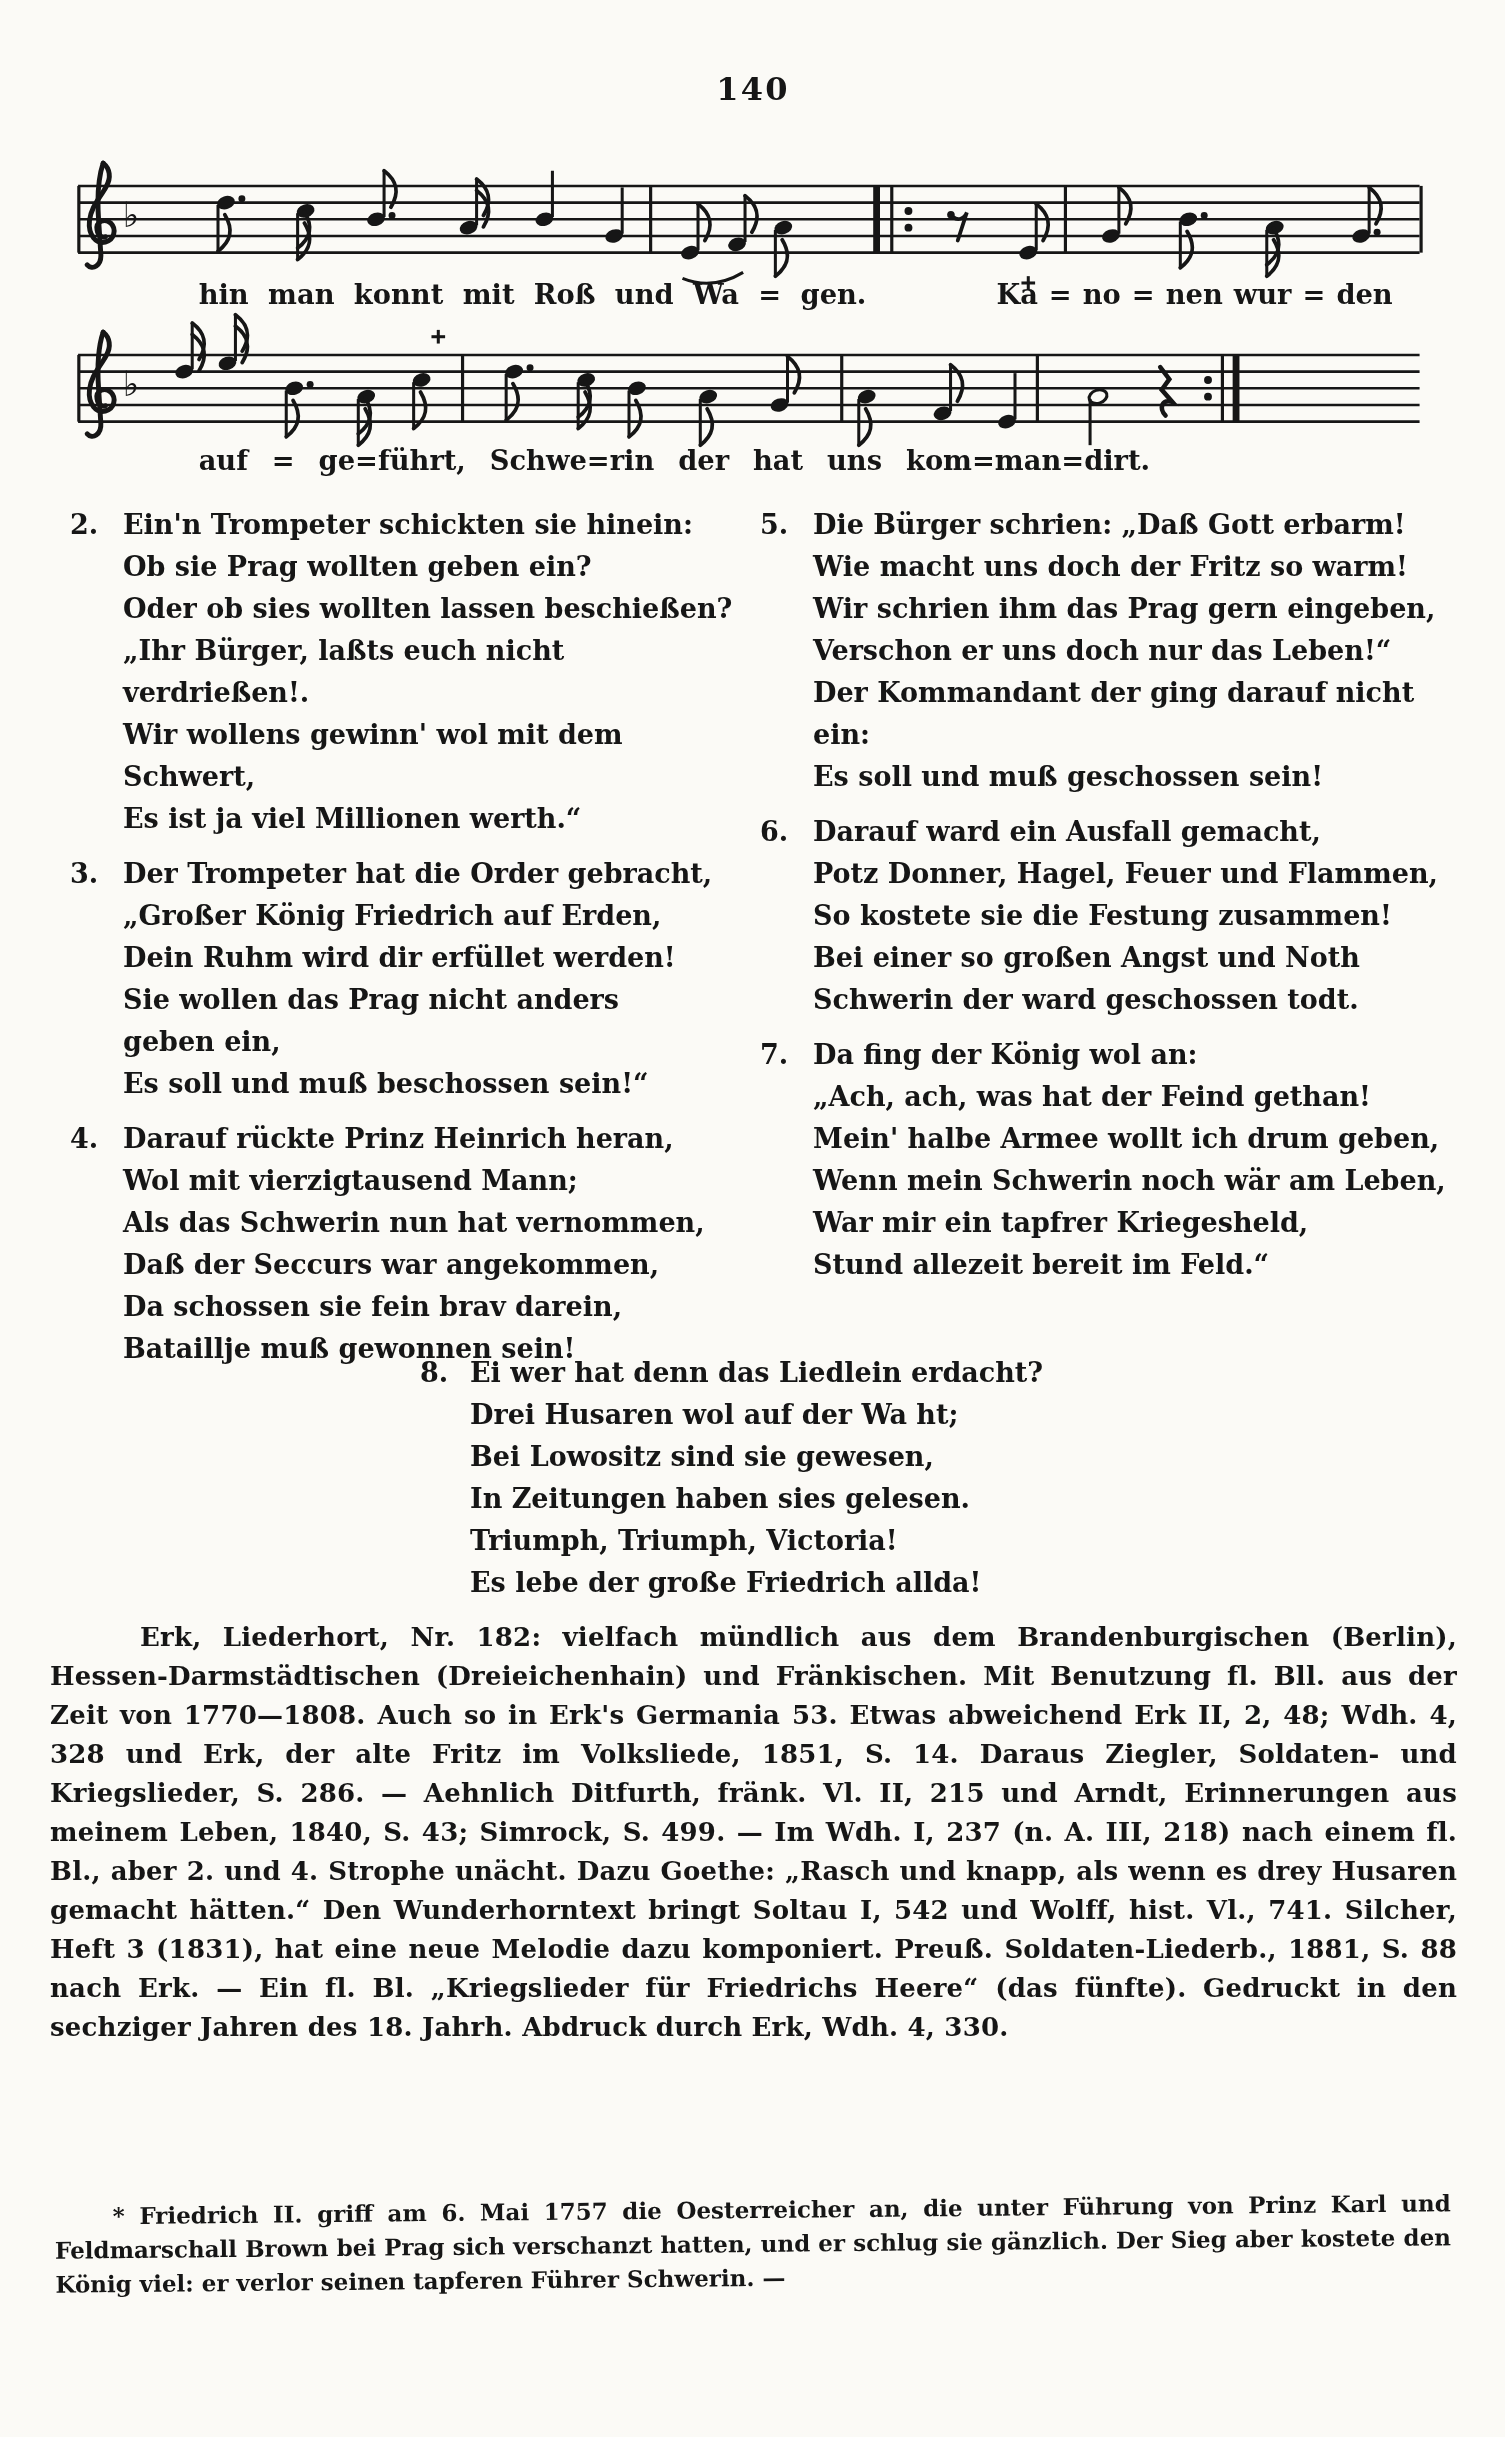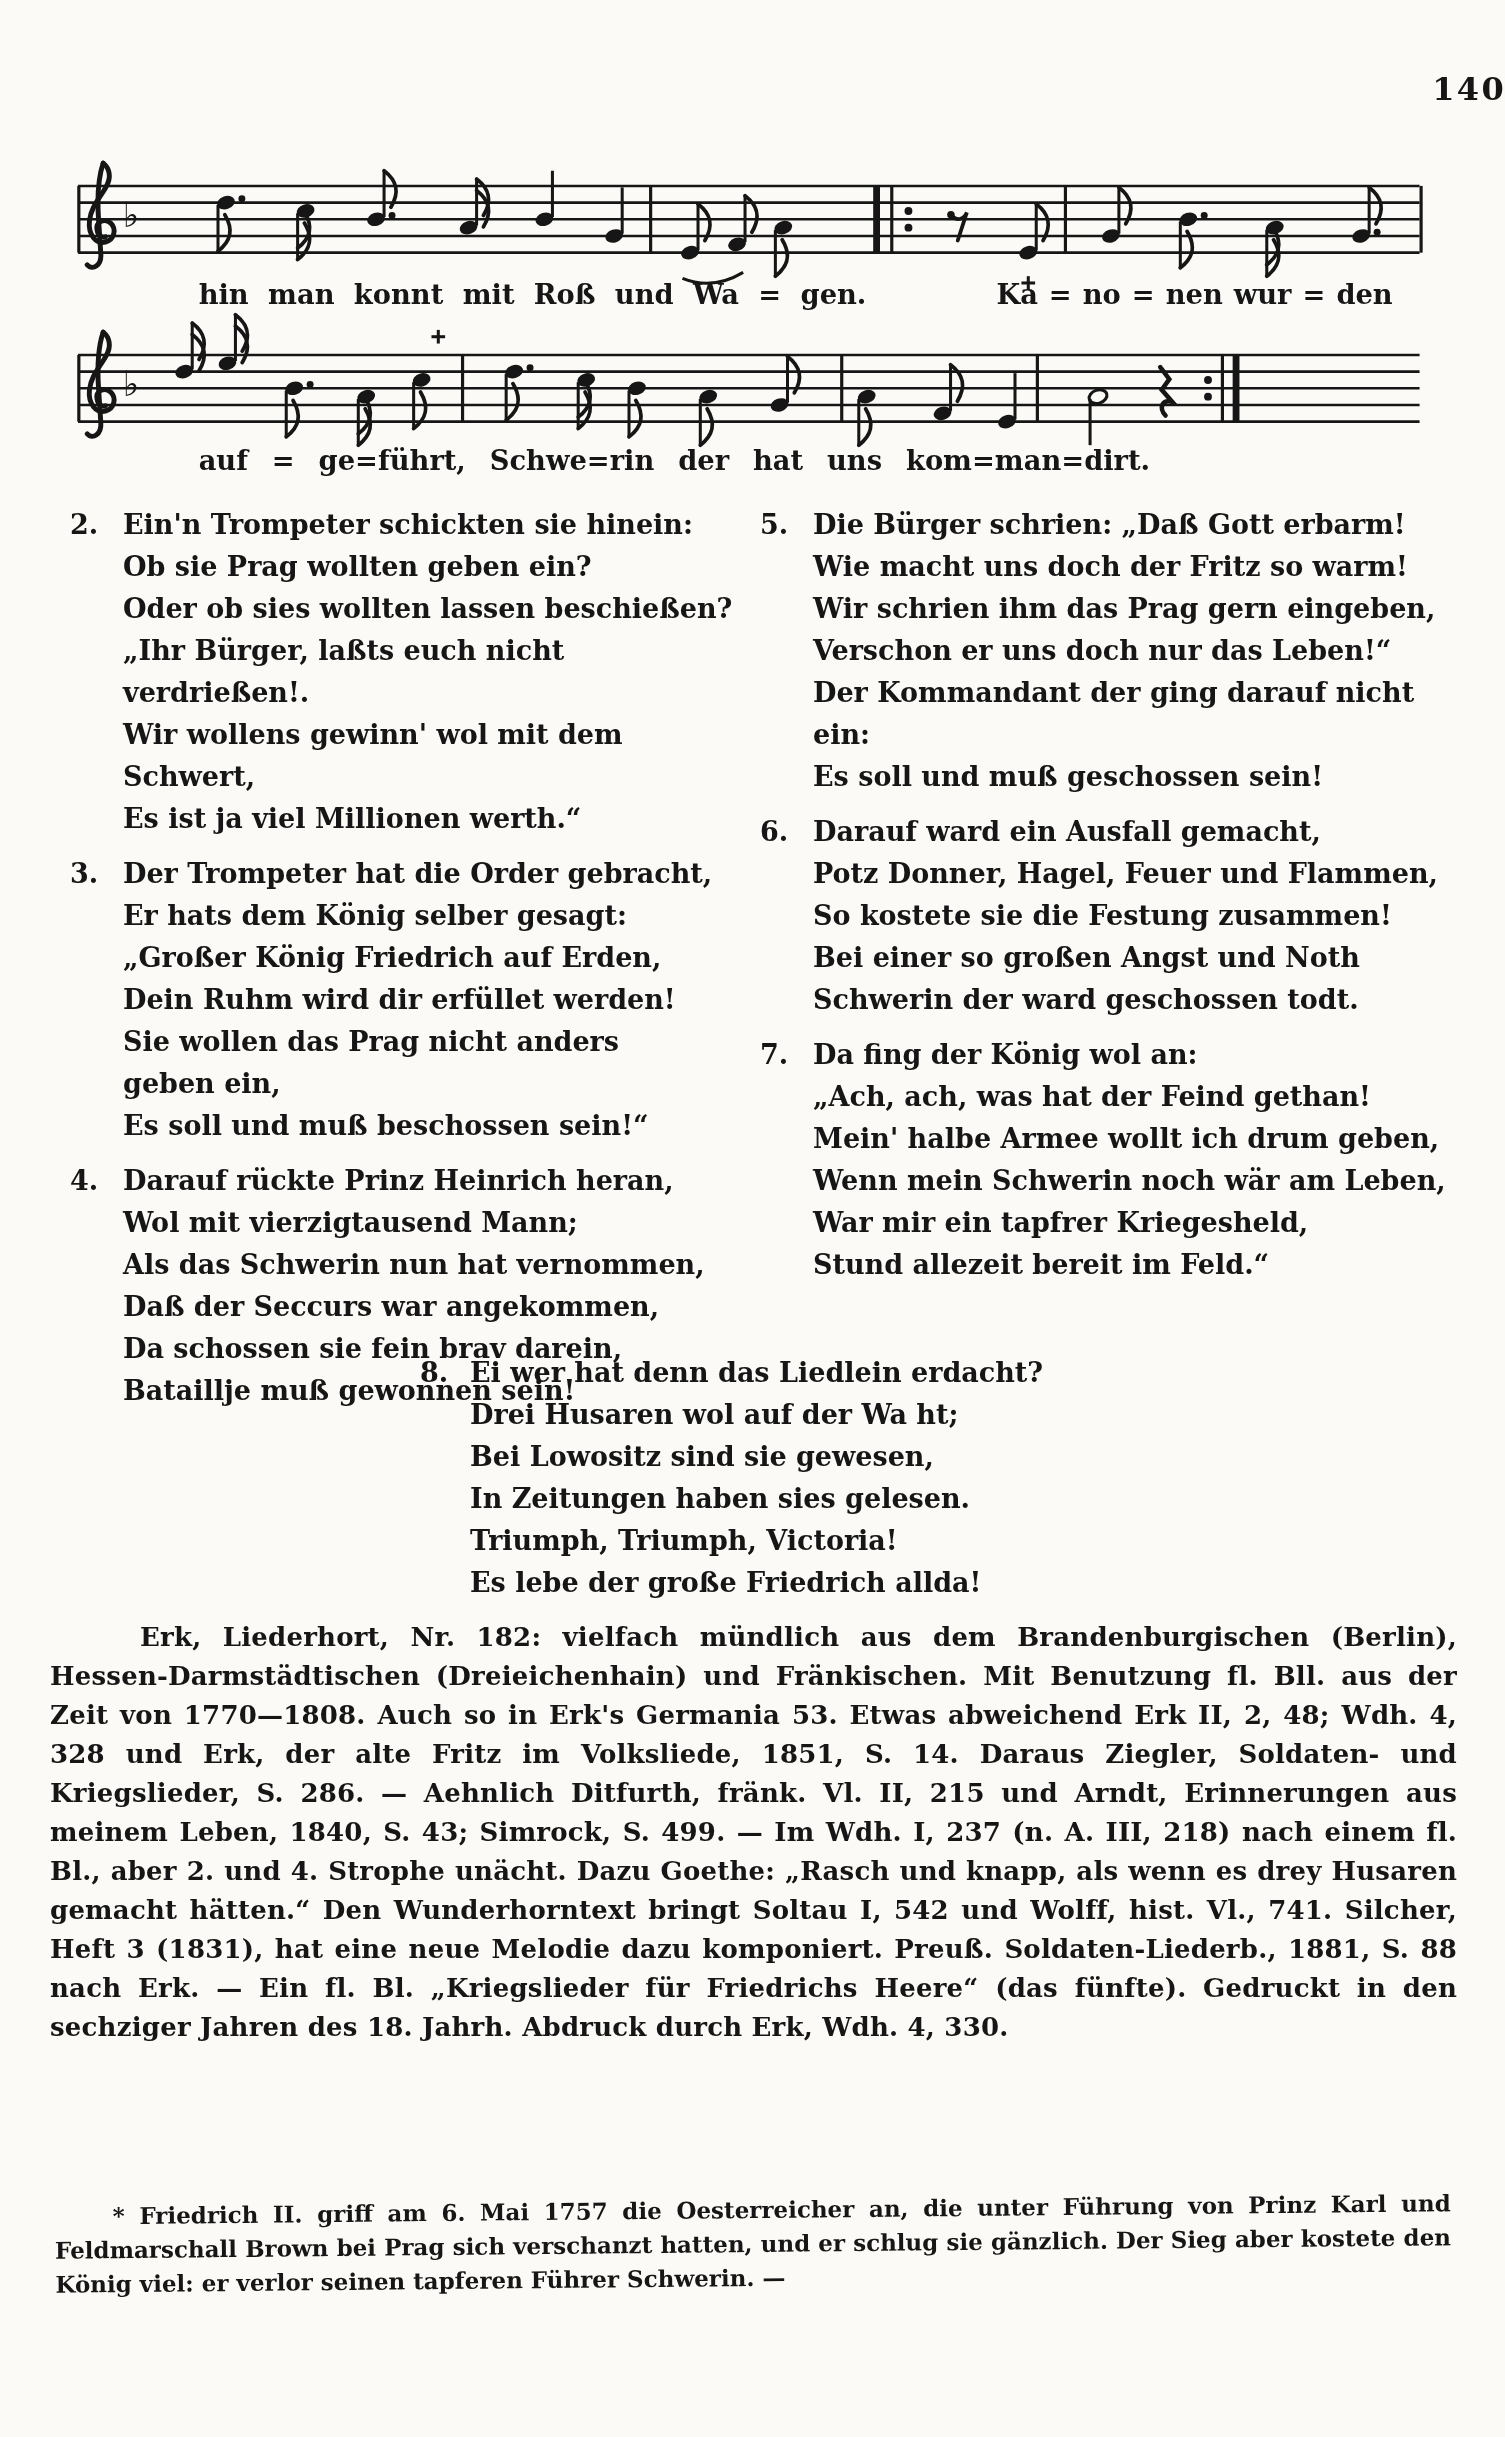--- a/index.html
+++ b/index.html
@@ -8,21 +8,21 @@
     width:1506px;height:2438px;
     margin:0 auto;
     background:#fbfaf6;
     color:#161616;
     font-family:"DejaVu Serif","Liberation Serif",serif;
     font-weight:bold;
     overflow:hidden;
   }
   .page-number{
     position:absolute;top:70px;left:0;width:100%;
-    text-align:right;font-size:32px;letter-spacing:2.3px;
+    text-align:center;font-size:32px;letter-spacing:2.3px;
   }
   
   .music{position:absolute;top:148px;left:42px;width:1422px;height:357px;}
   .music svg{position:absolute;left:0;overflow:visible;}
   #sys1{top:0;}
   #sys2{top:169px;}
   text.lyrics{
     font-family:"DejaVu Serif","Liberation Serif",serif;
     font-weight:bold;font-size:36px;fill:#161616;
   }
@@ -212,21 +212,20 @@
         <div class="vline">Ein'n Trompeter schickten sie hinein:</div>
         <div class="vline">Ob sie Prag wollten geben ein?</div>
         <div class="vline">Oder ob sies wollten lassen beschießen?</div>
         <div class="vline">„Ihr Bürger, laßts euch nicht verdrießen!.</div>
         <div class="vline">Wir wollens gewinn' wol mit dem Schwert,</div>
         <div class="vline">Es ist ja viel Millionen werth.“</div>
       </div>
       <div class="verse">
         <span class="vnum">3.</span>
         <div class="vline">Der Trompeter hat die Order gebracht,</div>
-        <div class="vline">Er hats dem König selber gesagt:</div>
         <div class="vline">„Großer König Friedrich auf Erden,</div>
         <div class="vline">Dein Ruhm wird dir erfüllet werden!</div>
         <div class="vline">Sie wollen das Prag nicht anders</div>
         <div class="vline right">geben ein,</div>
         <div class="vline">Es soll und muß beschossen sein!“</div>
       </div>
       <div class="verse">
         <span class="vnum">4.</span>
         <div class="vline">Darauf rückte Prinz Heinrich heran,</div>
         <div class="vline">Wol mit vierzigtausend Mann;</div>

